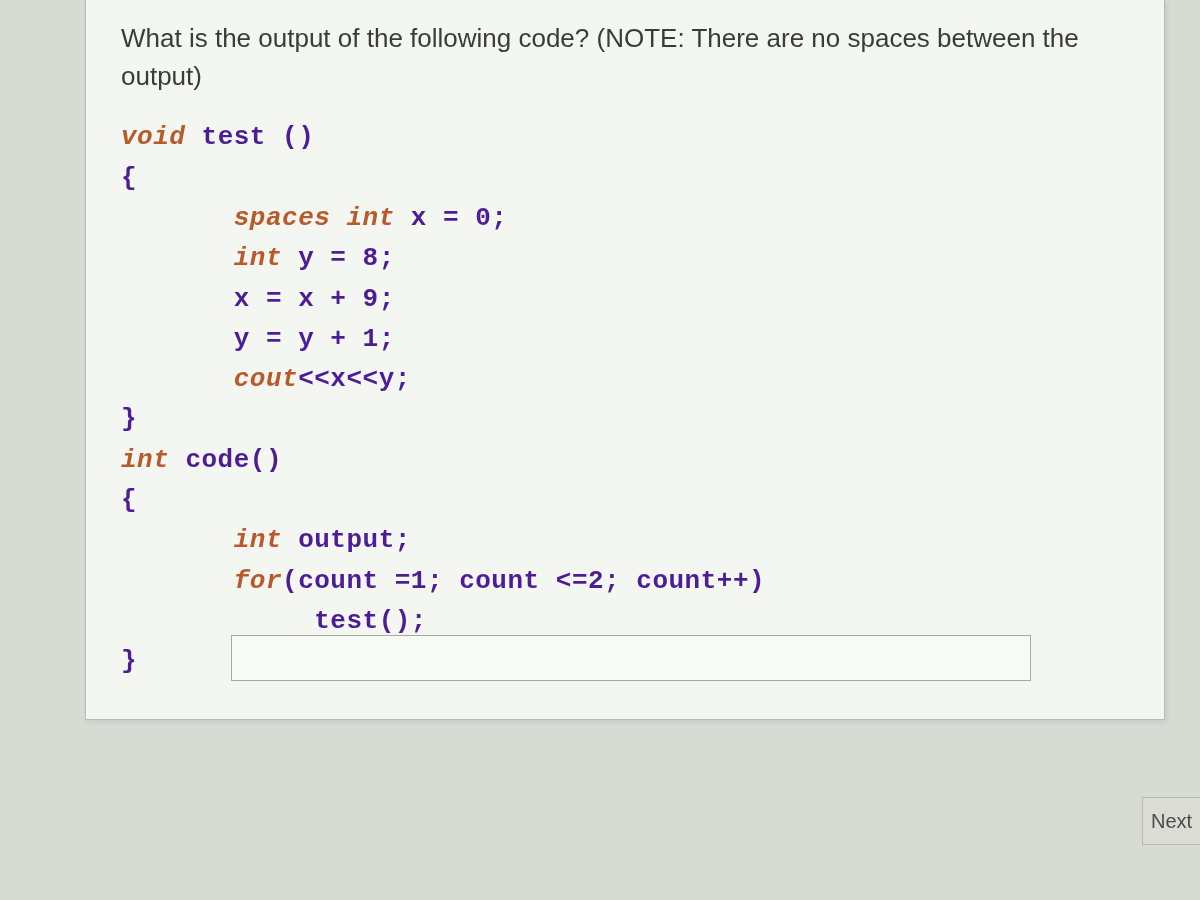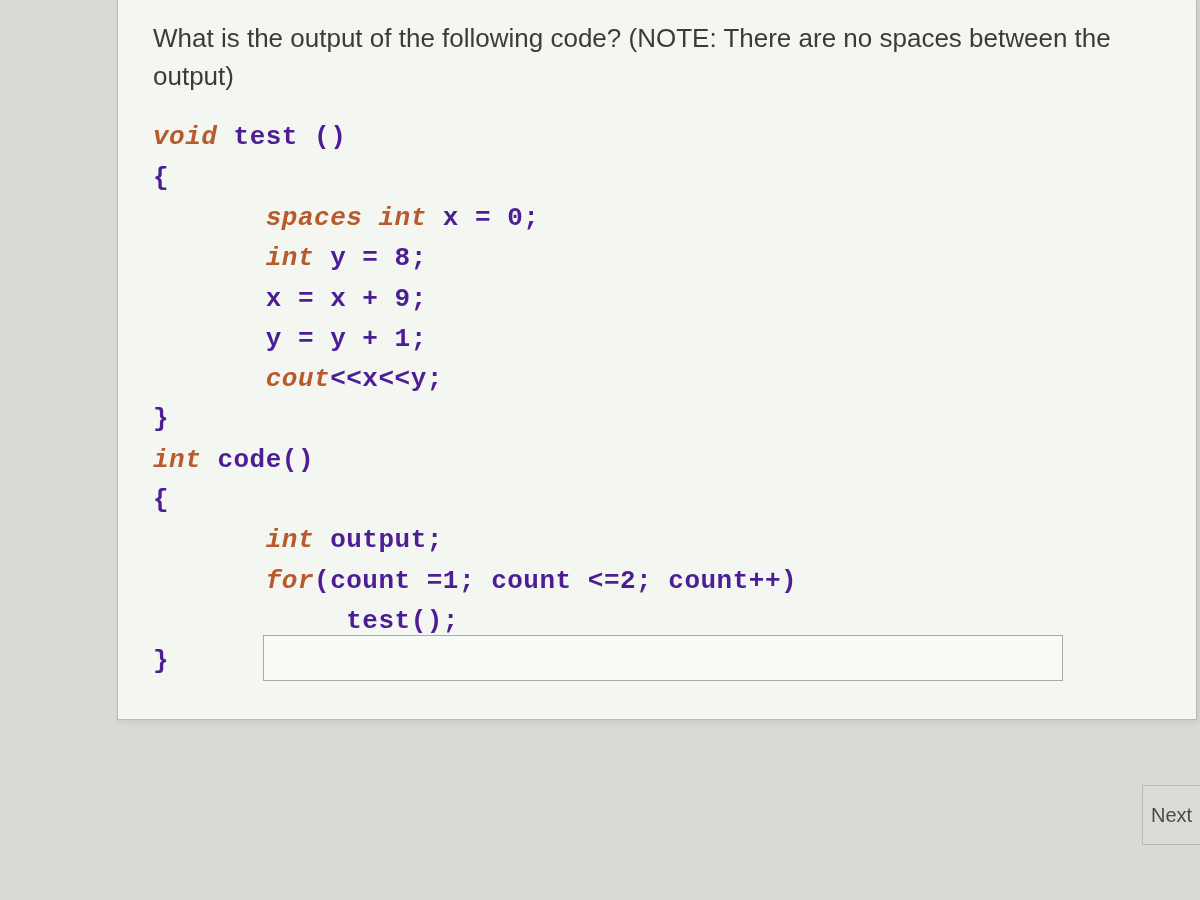--- a/index.html
+++ b/index.html
@@ -15,21 +15,20 @@
       position: absolute;
       top: 0;
       left: 85px;
       width: 1080px;
       height: 720px;
       background: #f4f6f2;
       border: 1px solid #b8bab4;
       border-top: none;
       box-shadow: 2px 2px 6px rgba(0,0,0,0.08);
       padding: 20px 35px 30px 35px;
-      margin-left: 32px;
     }
     .question-text {
       font-size: 26px;
       color: #3a3c3a;
       line-height: 1.45;
       margin-bottom: 22px;
     }
     .code-block {
       font-family: "Courier New", Courier, monospace;
       font-size: 26px;
@@ -50,21 +49,21 @@
       border: 1px solid #a8aaa4;
       background: #f8faf6;
       font-size: 20px;
       padding: 6px 10px;
     }
     .next-btn {
       position: absolute;
       right: 0;
       bottom: 55px;
       width: 58px;
-      height: 60px;
+      height: 48px;
       background: #dbdcd6;
       border: 1px solid #b8bab4;
       border-right: none;
       color: #4a4c48;
       font-size: 20px;
       display: flex;
       align-items: center;
       justify-content: center;
       cursor: pointer;
     }

